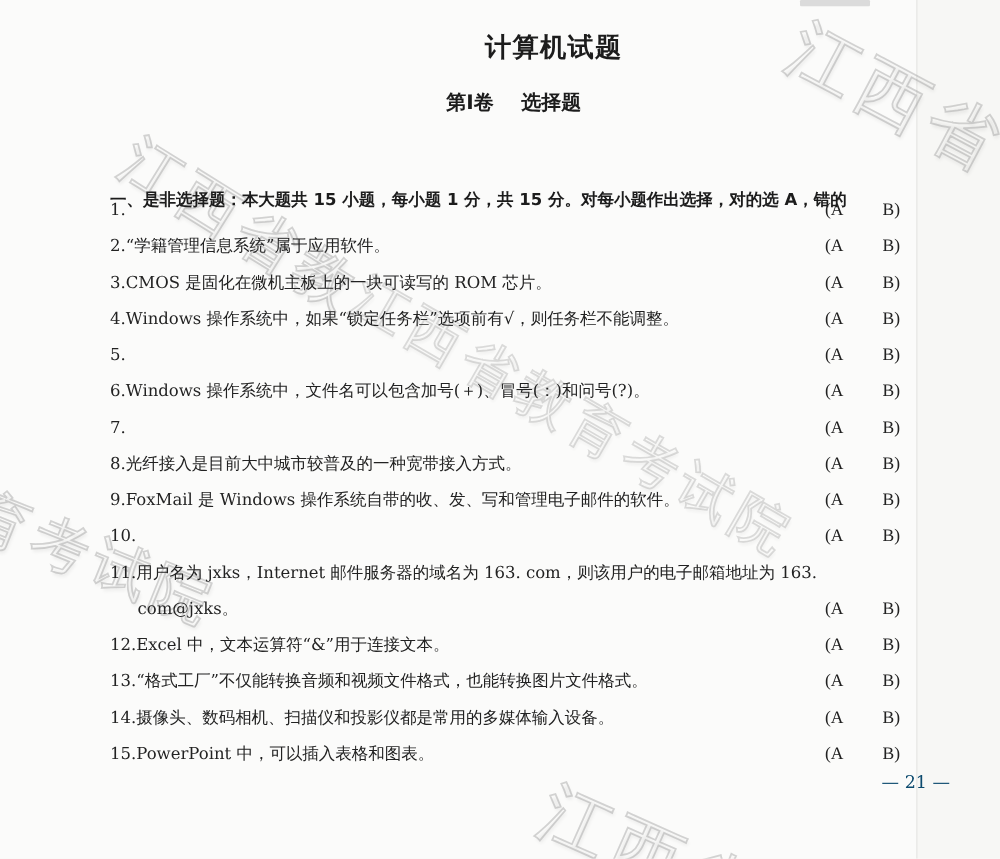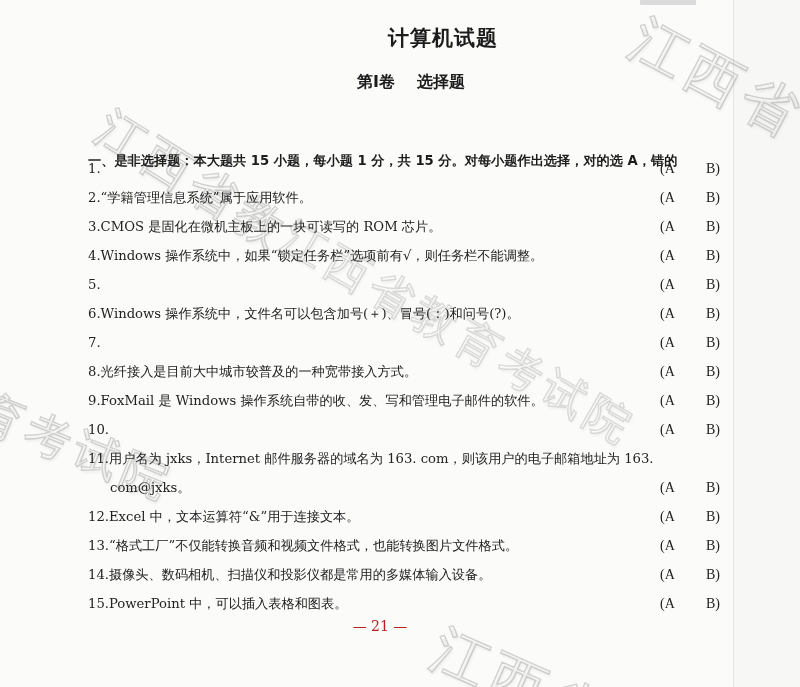--- a/index.html
+++ b/index.html
@@ -43,22 +43,22 @@
   }
   .q .num { flex: none; }
   .q .text { flex: none; }
   .q .dots {
     flex: 1 1 auto; height: 24px; margin: 0 8px 0 10px;
     background-image: radial-gradient(circle, #555 0.8px, transparent 1.1px);
     background-size: 4px 24px; background-repeat: repeat-x; background-position: 0 14px;
   }
   .q .ans { flex: none; width: 60px; display: flex; justify-content: space-between; font-family: "Liberation Serif", serif; font-size: 14px; }
   .pagenum {
-    position: absolute; left: 0; width: 760px; top: 618px; text-align: center;
-    font-size: 14px; color: #b91c1c;
+    position: absolute; left: 0; width: 760px; top: 618px; text-align: right;
+    font-size: 14px; color: #0c4a6e;
   }
   .wm {
     position: absolute; font-family: "DejaVu Sans", sans-serif; font-size: 56px;
     color: transparent; -webkit-text-stroke: 1.4px rgba(160,160,160,.45);
     text-shadow: 2px 2px 3px rgba(0,0,0,.06);
     transform-origin: left top; white-space: nowrap; pointer-events: none;
     letter-spacing: 6px;
   }
 </style>
 </head>

